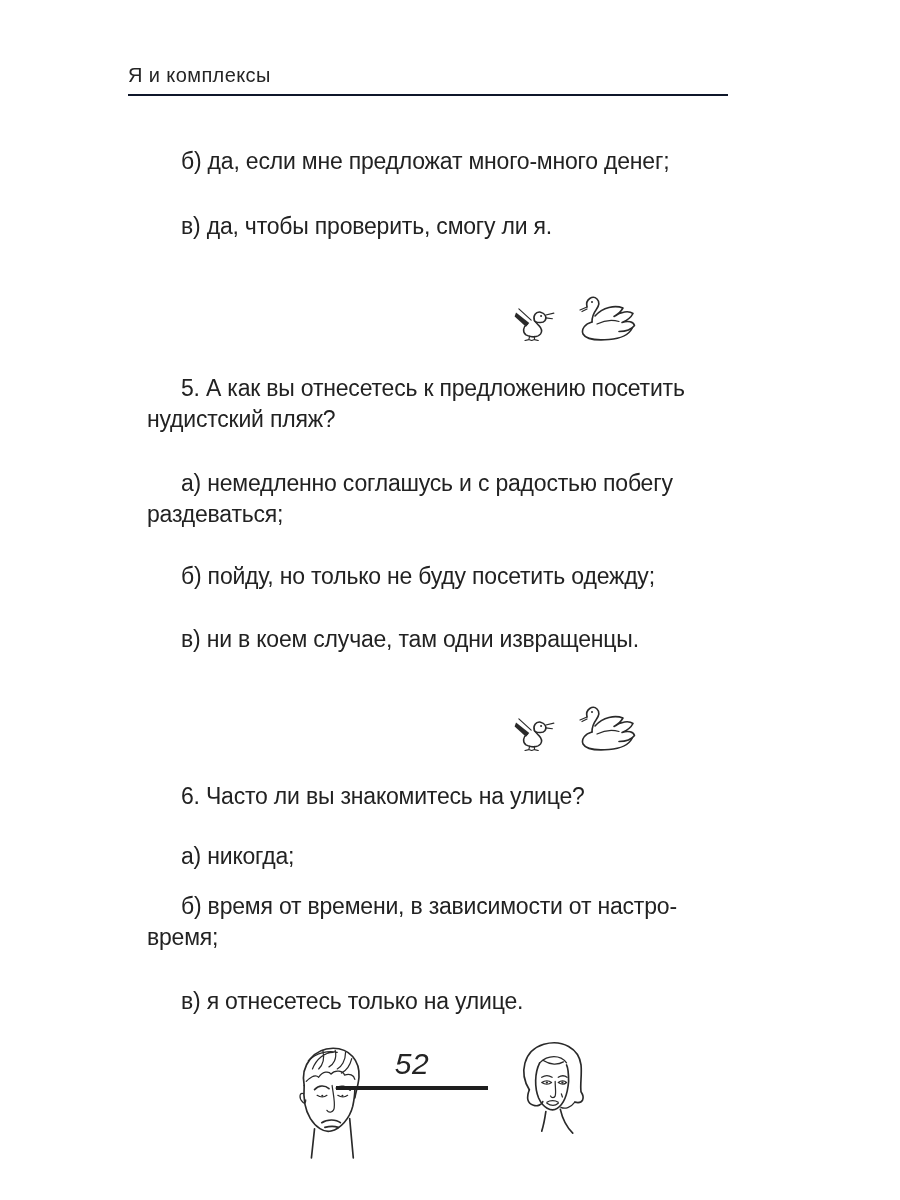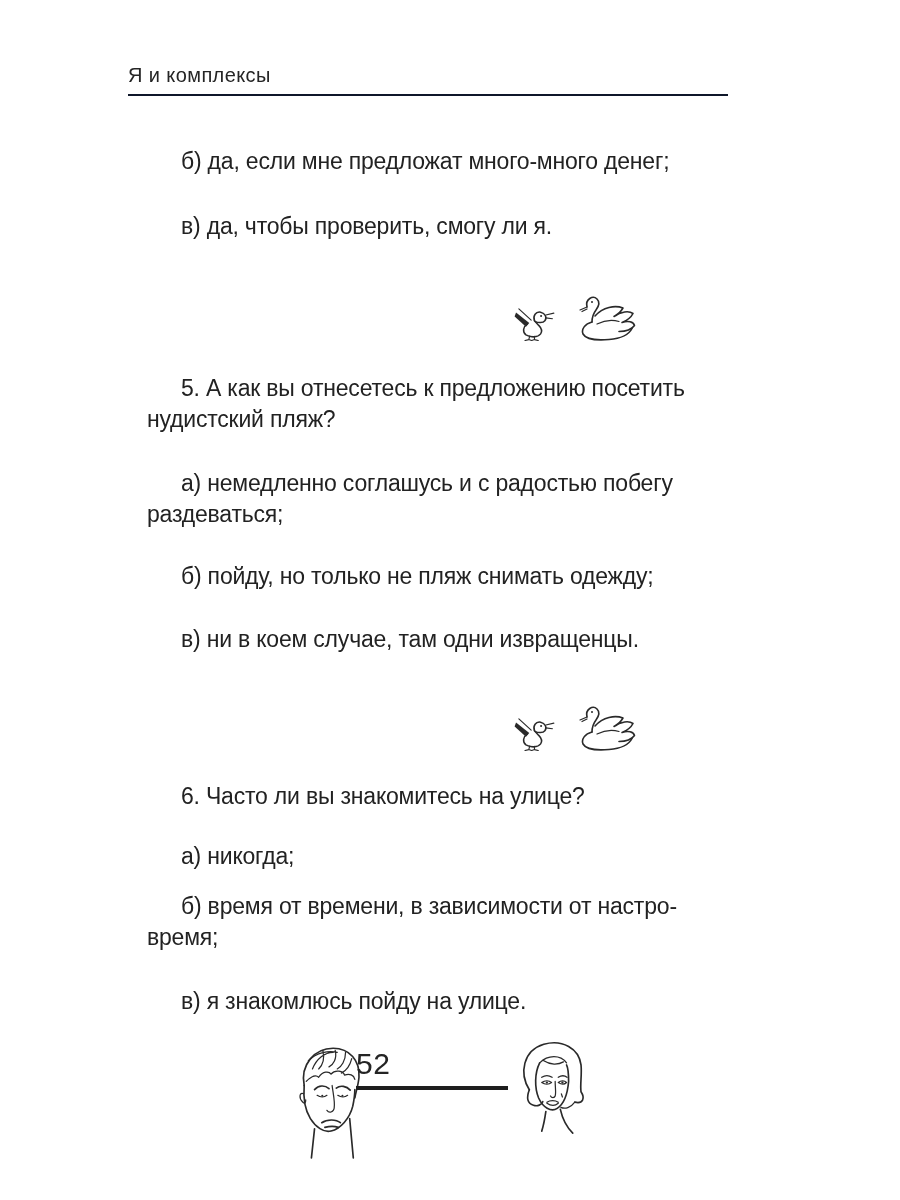--- a/index.html
+++ b/index.html
@@ -53,23 +53,25 @@
     position: absolute;
     top: 1032px;
     left: 0;
     width: 900px;
     height: 168px;
   }
   .footer-man   { position: absolute; left: 276px; top: 8px; }
   .footer-woman { position: absolute; left: 494px; top: 4px; }
   .footer-center {
     position: absolute;
-    left: 356px;
+    left: 336px;
     top: 16px;
     width: 152px;
+    text-align: center;
+    font-style: italic;
   }
   .page-number {
     font-size: 30px;
     line-height: 32px;
     color: #242424;
     letter-spacing: 0.5px;
   }
   .footer-rule {
     margin-top: 6px;
     border-top: 4px solid #1e1e1e;
@@ -112,21 +114,21 @@
         <path class="ink" d="M15 28 C8 30 4 35 6 40 C9 45.5 20 46.5 32 45.5 C44 44.5 52 40.5 55 34.5"></path>
         <path class="ink" d="M18 22 C26 13 38 11 46 14 C44 17.5 41 20.5 37 22.5 C44 17.5 52 16.5 56 19.5 C54 23.5 50 26.5 45 28.5 C51 26.5 56.5 27.5 57.5 31.5 C54.5 35.5 48 37.5 42 37.5"></path>
         <path class="ink-thin" d="M20 30 C28 26 35 25.5 42 27.5"></path>
       </svg>
     </div>
 
     <p class="para" style="margin-top:32px"><span>5. А как вы отнесетесь к предложению посетить</span><br><span>нудистский пляж?</span></p>
 
     <p class="para" style="margin-top:33px"><span>а) немедленно соглашусь и с радостью побегу</span><br><span>раздеваться;</span></p>
 
-    <p class="para" style="margin-top:31px"><span>б) пойду, но только не пляж снимать одежду;</span></p>
+    <p class="para" style="margin-top:31px"><span>б) пойду, но только не буду посетить одежду;</span></p>
 
     <p class="para" style="margin-top:32px"><span>в) ни в коем случае, там одни извращенцы.</span></p>
 
     <div class="divider" style="margin-top:49px">
       <svg width="42" height="35" viewBox="0 0 44 37">
         <path d="M3 7 L17 18 L13.5 22 L1.5 11 Z" fill="#2a2a2a" stroke="none"></path>
         <path class="ink-thin" d="M6 3 L19 15"></path>
         <path class="ink" d="M15 19 C10.5 22 9.5 27.5 13.5 30.5 C18.5 33.5 26 33.5 29 29.5 C31 26.5 30 23.5 27 20.5 L22.5 15.5"></path>
         <path class="ink" d="M22.5 15.5 C20.5 10.5 24 5.5 29 6.5 C34 7.5 36 12.5 33.5 15.5 C31.5 18 26.5 18 23.5 16.5"></path>
         <circle cx="29.5" cy="10.5" r="1.1" fill="#2a2a2a" stroke="none"></circle>
@@ -142,21 +144,21 @@
         <path class="ink-thin" d="M20 30 C28 26 35 25.5 42 27.5"></path>
       </svg>
     </div>
 
     <p class="para" style="margin-top:30px"><span>6. Часто ли вы знакомитесь на улице?</span></p>
 
     <p class="para" style="margin-top:29px"><span>а) никогда;</span></p>
 
     <p class="para" style="margin-top:19px"><span>б) время от времени, в зависимости от настро-</span><br><span>время;</span></p>
 
-    <p class="para" style="margin-top:33px"><span>в) я знакомлюсь пойду на улице.</span></p>
+    <p class="para" style="margin-top:33px"><span>в) я отнесетесь только на улице.</span></p>
 
   </div>
 
   <div class="footer">
 
     <svg class="footer-man" width="106" height="122" viewBox="0 0 100 118">
       <path class="ink" d="M26 44 C22 24 36 8 54 8 C70 8 80 20 79 36 C78.3 44 76 50 75 56"></path>
       <path class="ink-thin" d="M30 20 C38 12 50 10 58 12 M34 28 C38 18 46 12 54 12 M44 10 C46 18 44 24 40 28 M56 10 C58 18 54 24 50 26 M66 12 C66 20 62 26 58 28 M72 18 C70 26 66 30 62 32"></path>
       <path class="ink-thin" d="M28 40 C34 34 38 34 40 36 C44 30 50 30 52 33 C56 28 64 30 65 34 C70 32 74 34 75 38"></path>
       <path class="ink" d="M26 44 C25 56 27 68 32 76 C37 84 45 90 52 88 C61 86 70 76 73 64 C74 59 75 52 75 48"></path>

